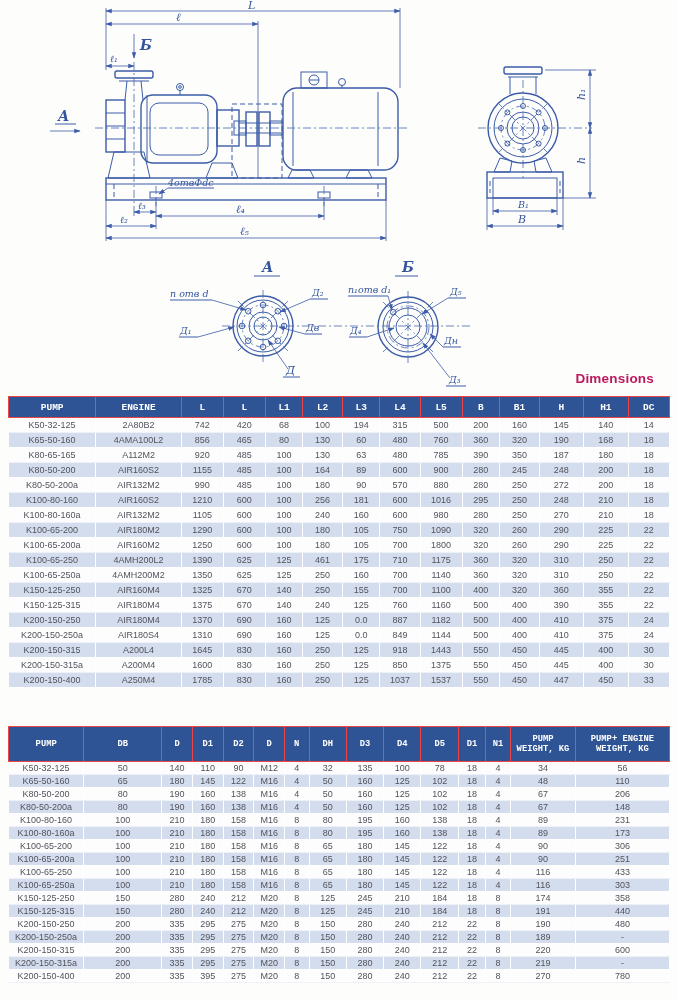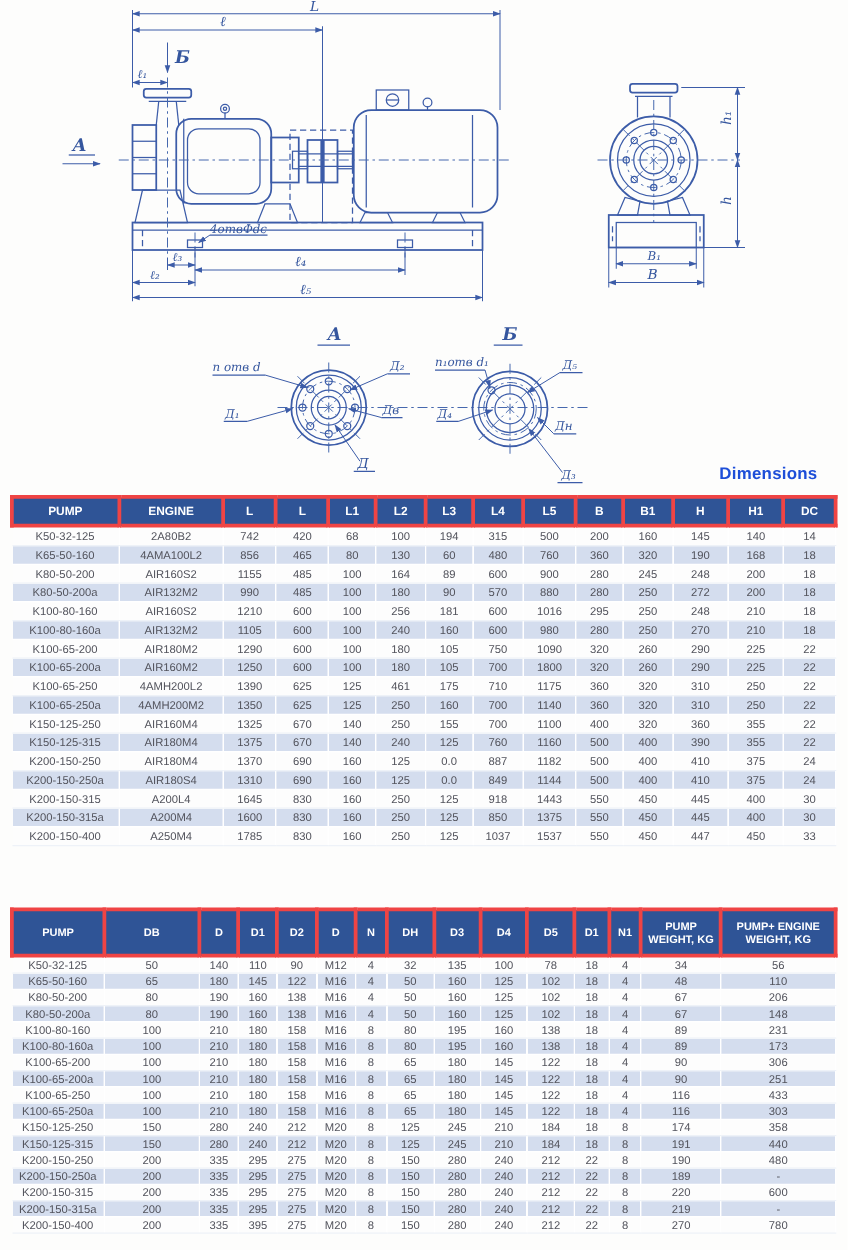--- a/index.html
+++ b/index.html
@@ -17,30 +17,30 @@
   .cl{stroke:#4668ae;fill:none;stroke-width:0.8;stroke-dasharray:8 3 2 3;}
   .hid{stroke:#3c5ca8;fill:none;stroke-width:1;stroke-dasharray:5 3;}
   .dim{stroke:#3c5ca8;fill:none;stroke-width:0.8;}
   .lbl{fill:#35569e;font-family:"DejaVu Serif",serif;font-style:italic;font-size:11px;}
   .lbl-big{fill:#35569e;font-family:"DejaVu Serif",serif;font-style:italic;font-size:14px;font-weight:bold;}
   .lbl-sm{fill:#35569e;font-family:"DejaVu Serif",serif;font-style:italic;font-size:9.5px;}
 
   
   #dim-heading{
     position:absolute;top:371px;right:24px;
-    color:#1d4ed8;font-weight:bold;font-size:13.5px;letter-spacing:.2px;
+    color:#be185d;font-weight:bold;font-size:13.5px;letter-spacing:.2px;
   }
 
   
   table{border-collapse:collapse;table-layout:fixed;position:absolute;left:8px;width:662px;}
   #table1{top:396px;}
   #table2{top:726px;}
   th{
     background:#2f5496;color:#ffffff;font-weight:bold;text-align:center;
-    border:3px solid #ef4444;padding:0 1px;
+    border:1px solid #ef4444;padding:0 1px;font-family:Liberation Mono, monospace;
   }
   #table1 th{font-size:9.5px;height:20px;}
   #table2 th{font-size:8.8px;height:32px;line-height:10px;padding:1px 1px;}
   td{
     color:#52535c;font-size:9px;text-align:center;padding:0 1px;
     border-right:1px solid #ffffff;border-bottom:1px solid #eef2f8;
     white-space:nowrap;overflow:hidden;
   }
   #table1 td{height:14px;}
   #table2 td{height:12px;}
@@ -376,20 +376,36 @@
           <td>60</td>
           <td>480</td>
           <td>760</td>
           <td>360</td>
           <td>320</td>
           <td>190</td>
           <td>168</td>
           <td>18</td>
         </tr>
         <tr>
+          <td>K80-65-165</td>
+          <td>A112M2</td>
+          <td>920</td>
+          <td>485</td>
+          <td>100</td>
+          <td>130</td>
+          <td>63</td>
+          <td>480</td>
+          <td>785</td>
+          <td>390</td>
+          <td>350</td>
+          <td>187</td>
+          <td>180</td>
+          <td>18</td>
+        </tr>
+        <tr>
           <td>K80-50-200</td>
           <td>AIR160S2</td>
           <td>1155</td>
           <td>485</td>
           <td>100</td>
           <td>164</td>
           <td>89</td>
           <td>600</td>
           <td>900</td>
           <td>280</td>

